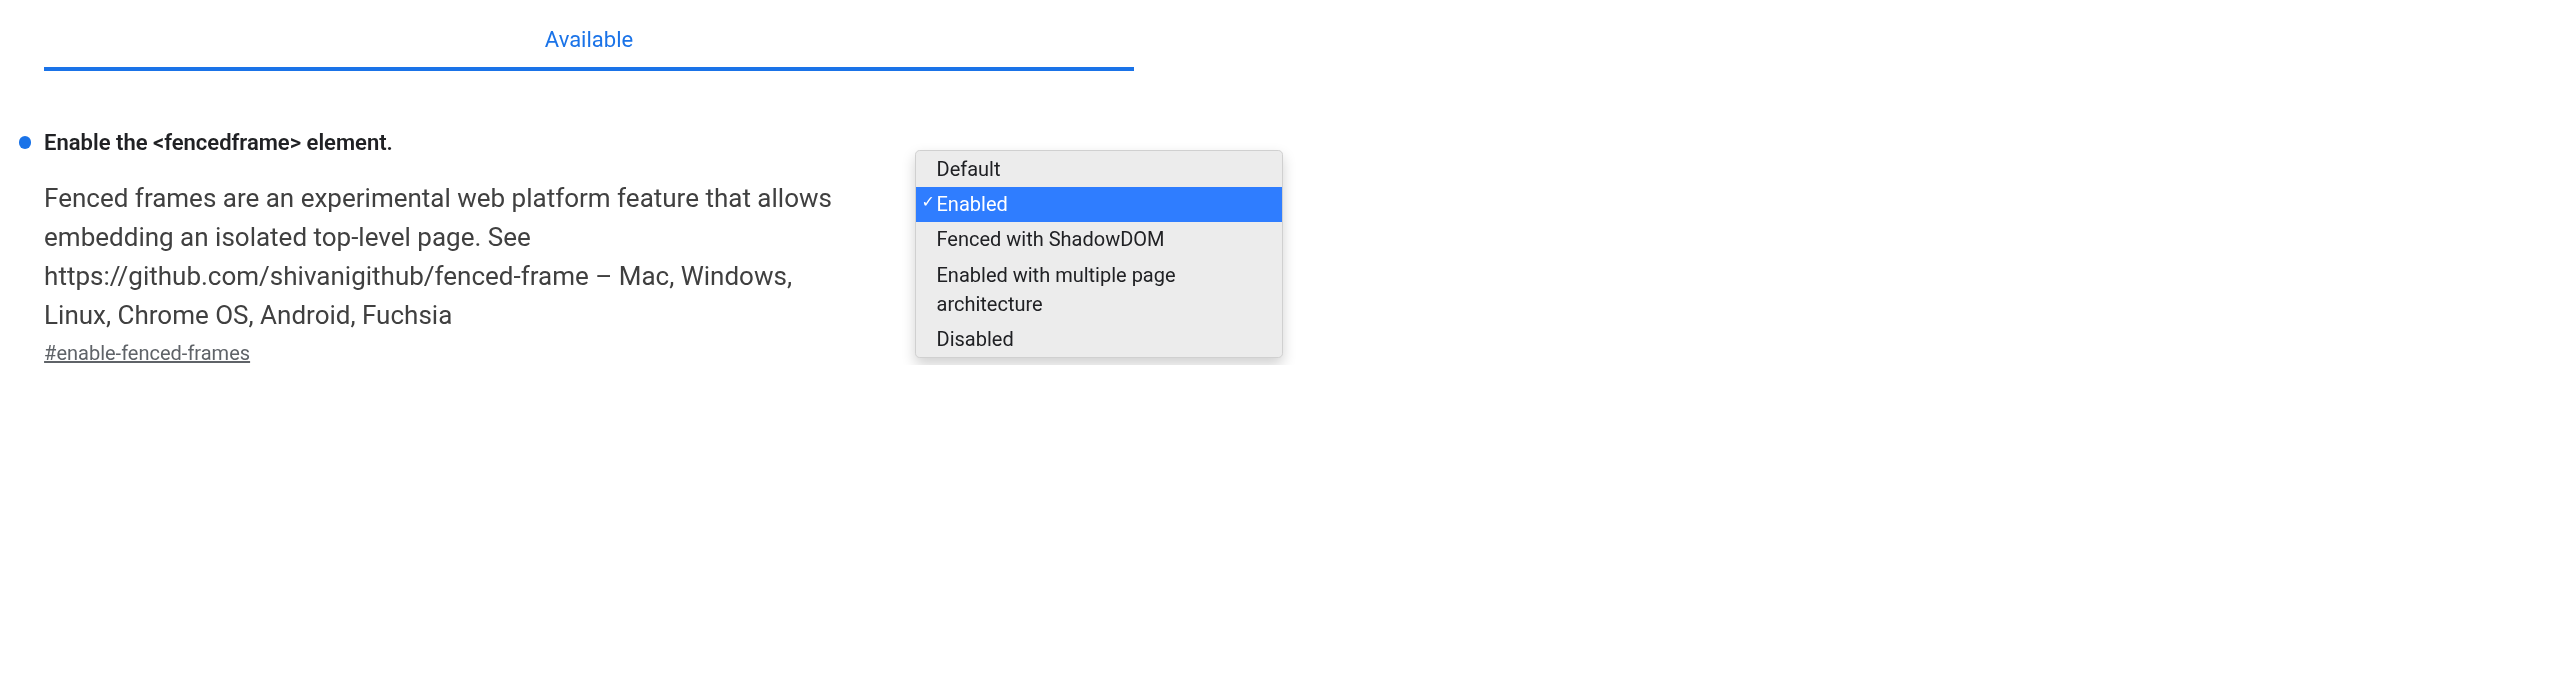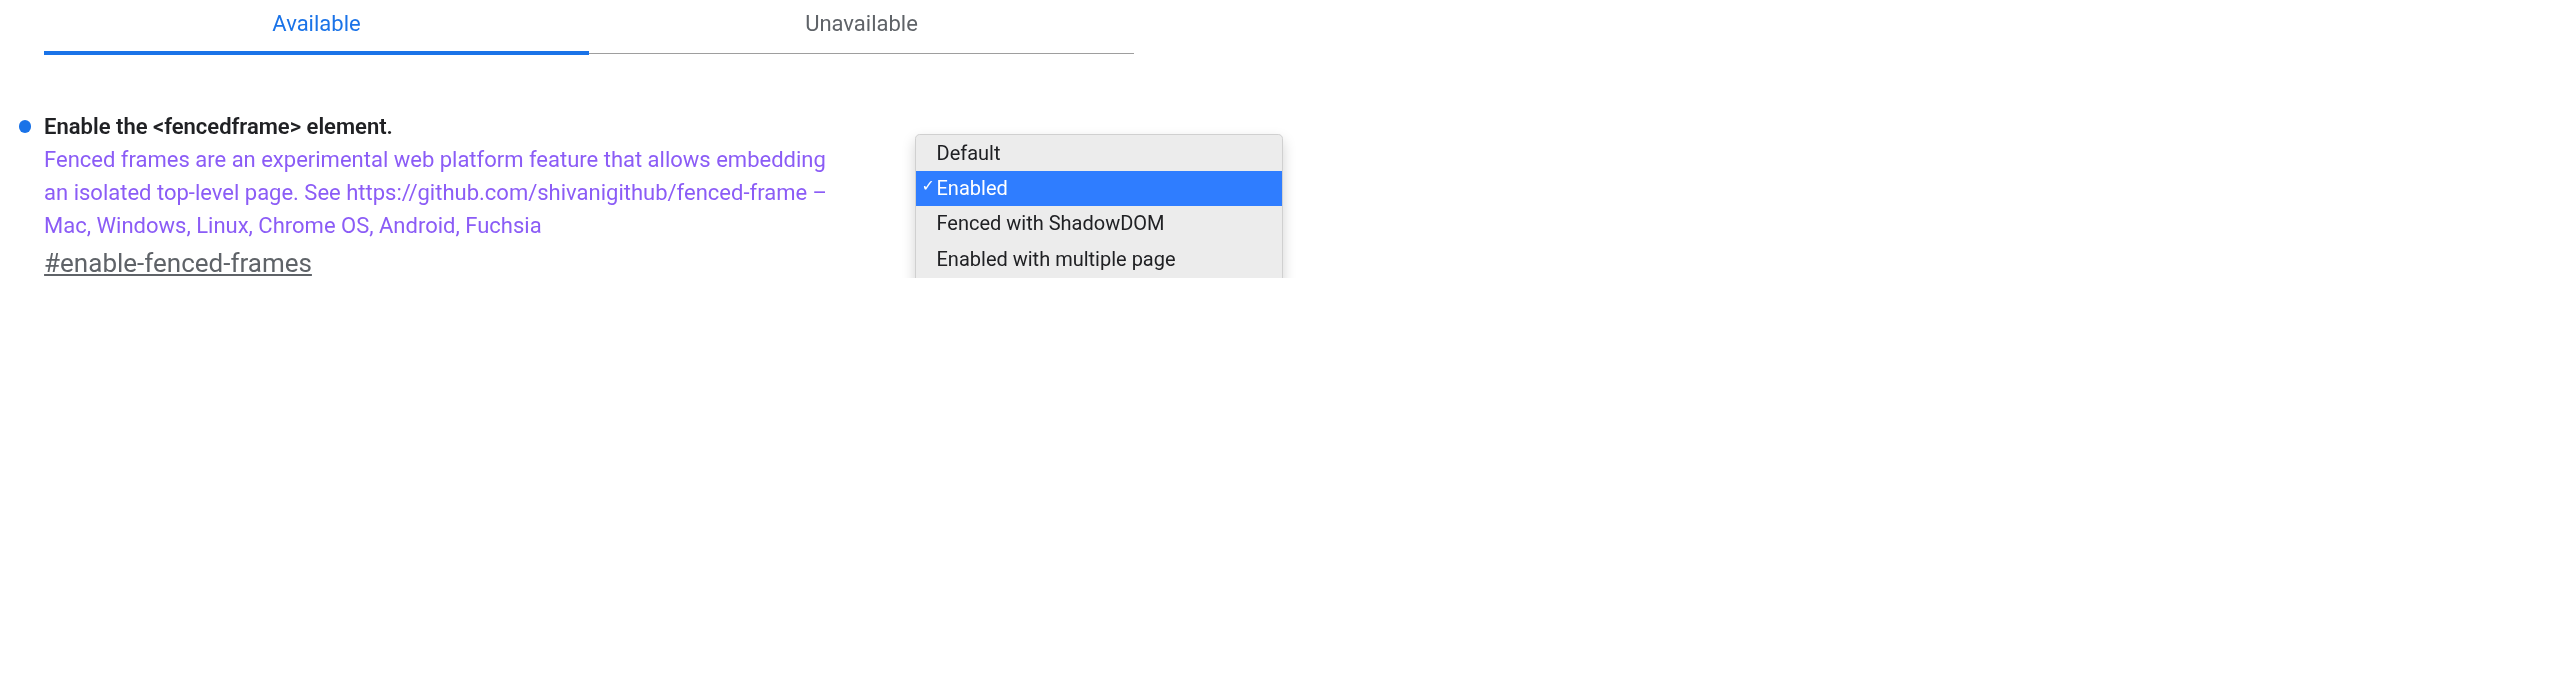--- a/index.html
+++ b/index.html
@@ -7,21 +7,21 @@
       font-family: -apple-system, BlinkMacSystemFont, "Segoe UI", Roboto, Helvetica, Arial, sans-serif;
       font-size: 20.5px;
       color: #202124;
       background: #fff;
       width: 2576px;
       padding: 0;
     }
     .wrapper {
       width: 1224px;
       margin-left: 11px;
-      padding-top: 0;
+      padding-top: 16px;
     }
 
     
     .tabs {
       display: flex;
       width: 1090px;
       margin-left: 33px;
       border-bottom: 1.6px solid #9e9e9e;
       position: relative;
     }
@@ -66,29 +66,29 @@
     }
     .flag-dot {
       width: 12.6px; height: 12.6px;
       background: #1a73e8;
       border-radius: 50%;
       position: absolute;
       left: 3.2px;
       top: 8px;
     }
     .flag-desc {
-      color: #8b5cf6;
-      font-size: 22px;
+      color: #404040;
+      font-size: 26px;
       line-height: 1.5;
-      margin-top: 1px;
+      margin-top: 21px;
     }
     .flag-hash {
       color: #5f6368;
       text-decoration: underline;
-      font-size: 26px;
+      font-size: 20px;
       margin-top: 6.3px;
       display: inline-block;
     }
 
     
     .dropdown {
       position: absolute;
       left: 904px;
       top: 22px;
       width: 368px;
@@ -118,21 +118,20 @@
       font-size: 16px;
       color: #fff;
     }
   </style>
 </head>
 <body>
 
 <div class="wrapper">
   <div class="tabs">
     <div class="tab active">Available</div>
-    <div class="tab">Unavailable</div>
   </div>
 
   <div class="flag-entry">
     <div class="flag-text">
       <span class="flag-dot"></span>
       <div class="flag-title">Enable the &lt;fencedframe&gt; element.</div>
       <div class="flag-desc">Fenced frames are an experimental web platform feature that allows embedding an isolated top-level page. See https://github.com/shivanigithub/fenced-frame – Mac, Windows, Linux, Chrome OS, Android, Fuchsia</div>
       <a class="flag-hash">#enable-fenced-frames</a>
     </div>
 

